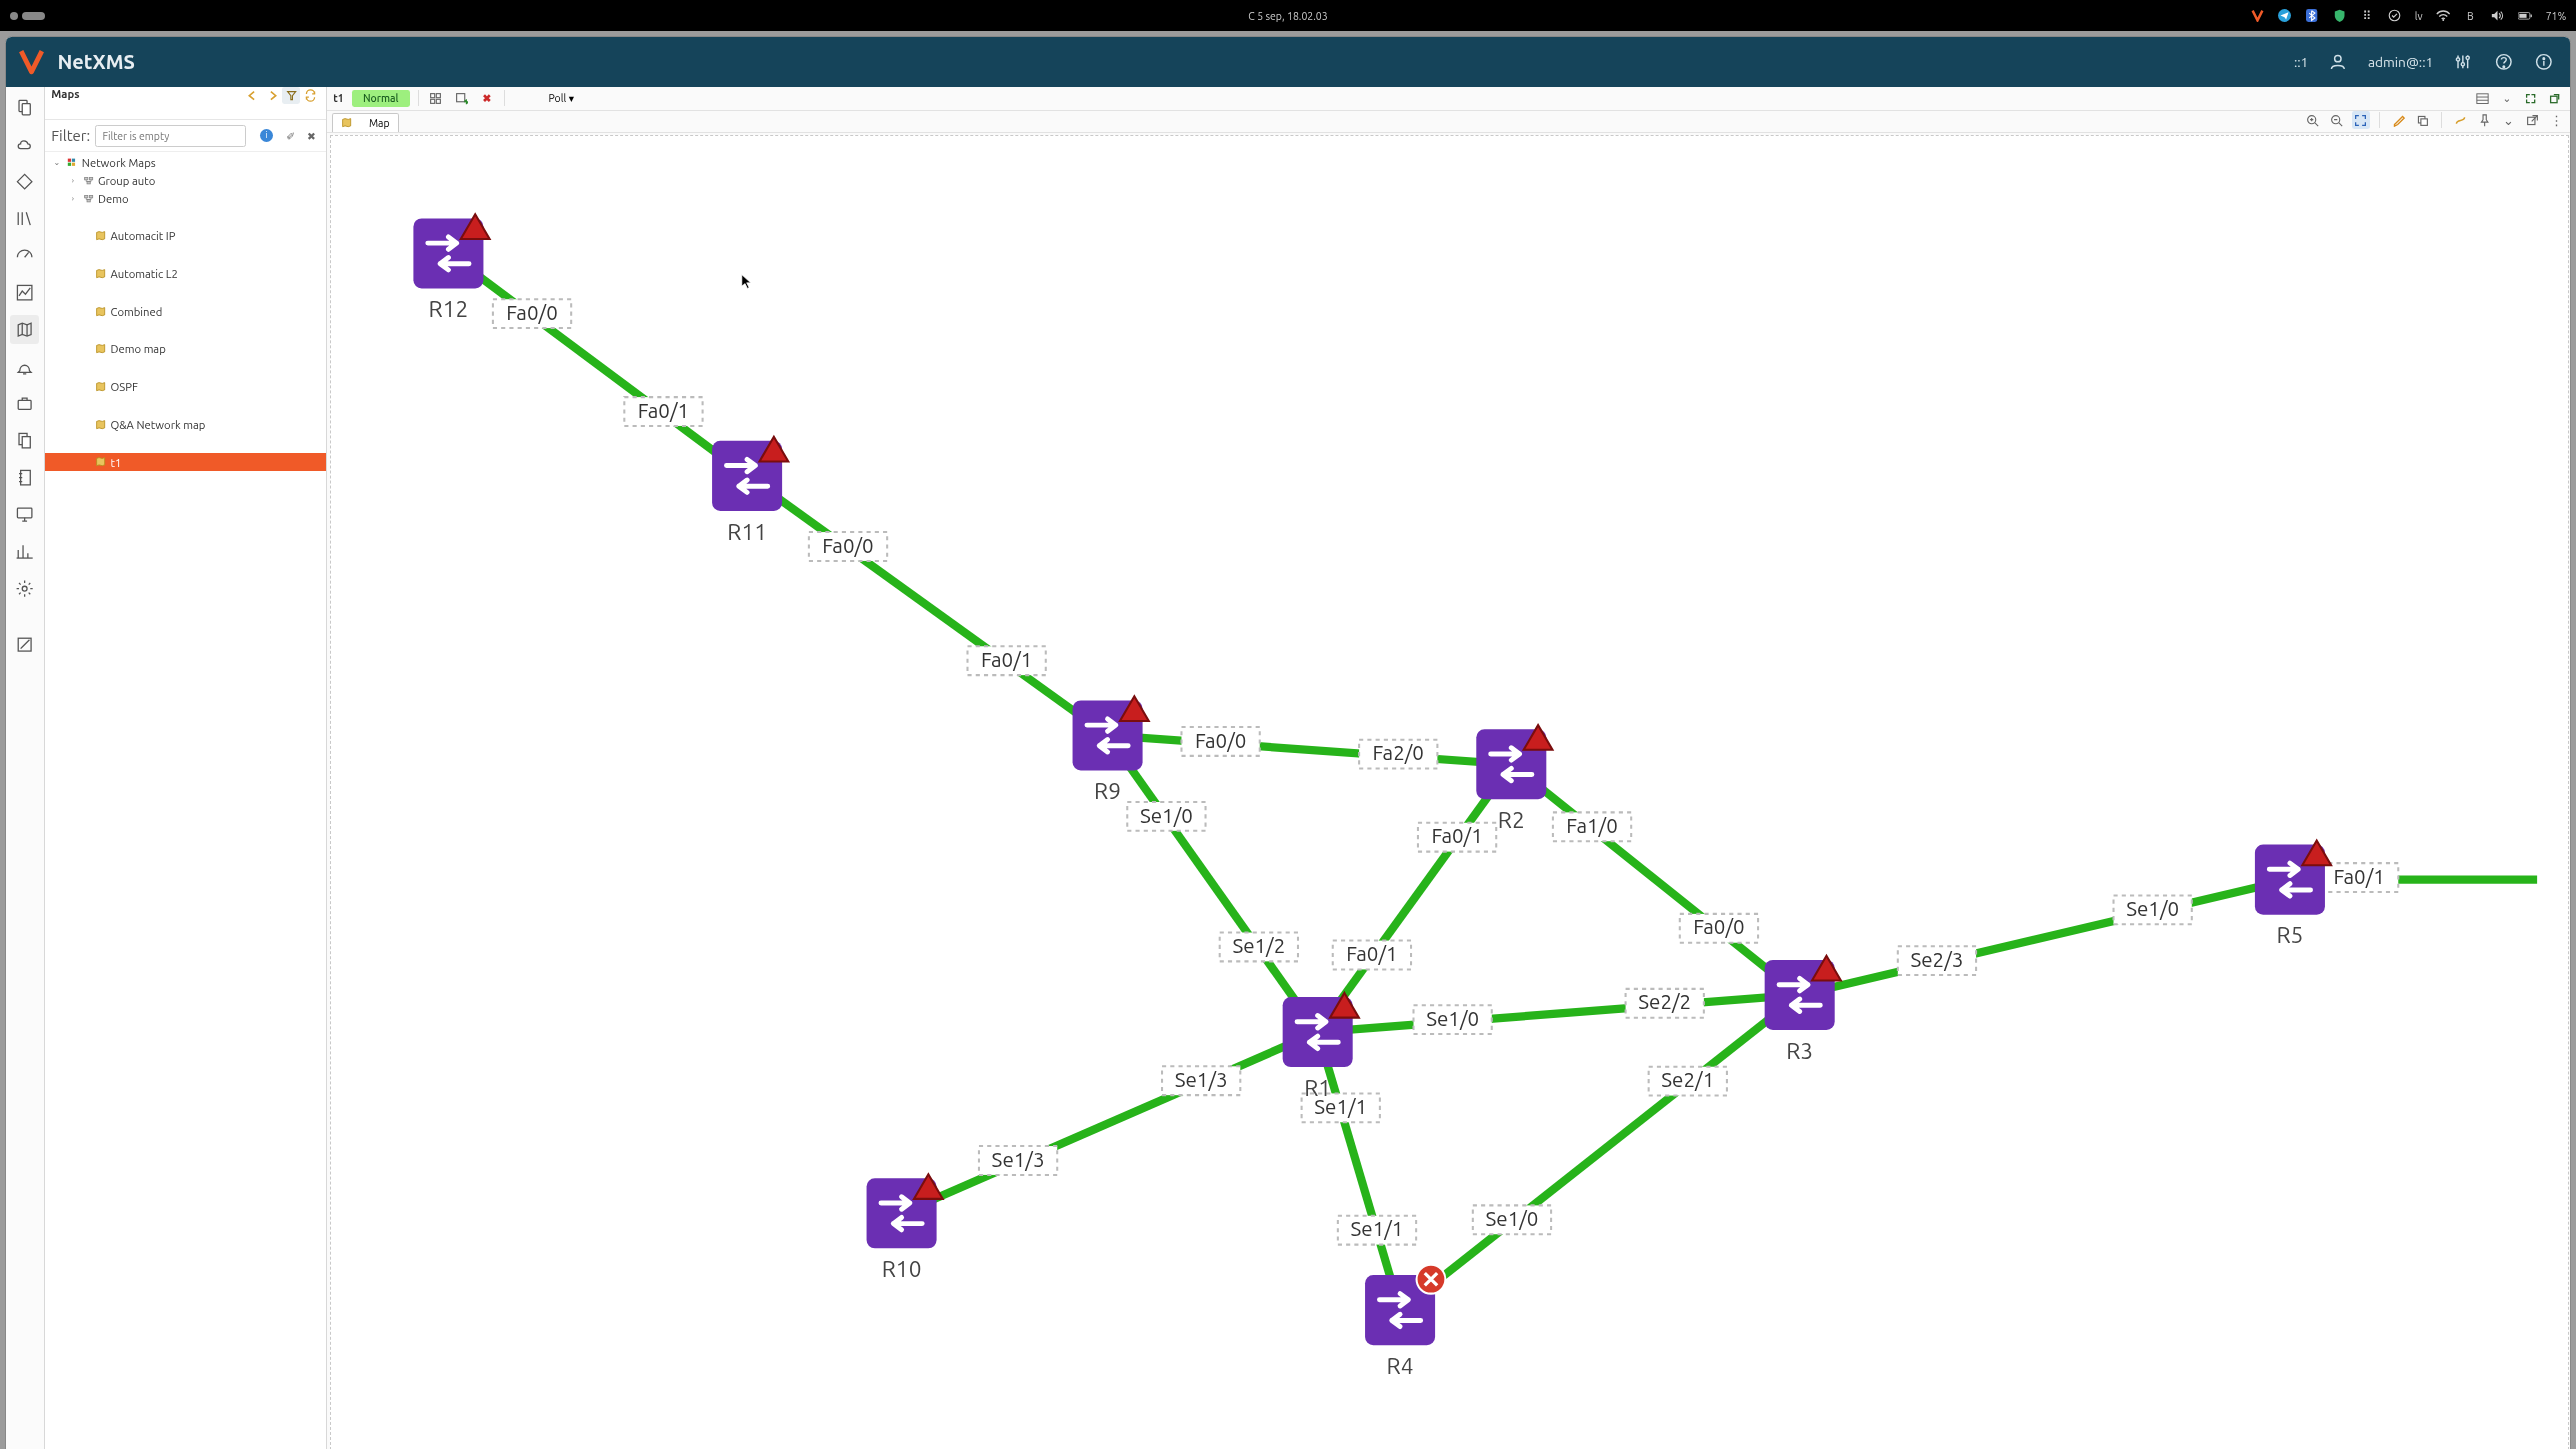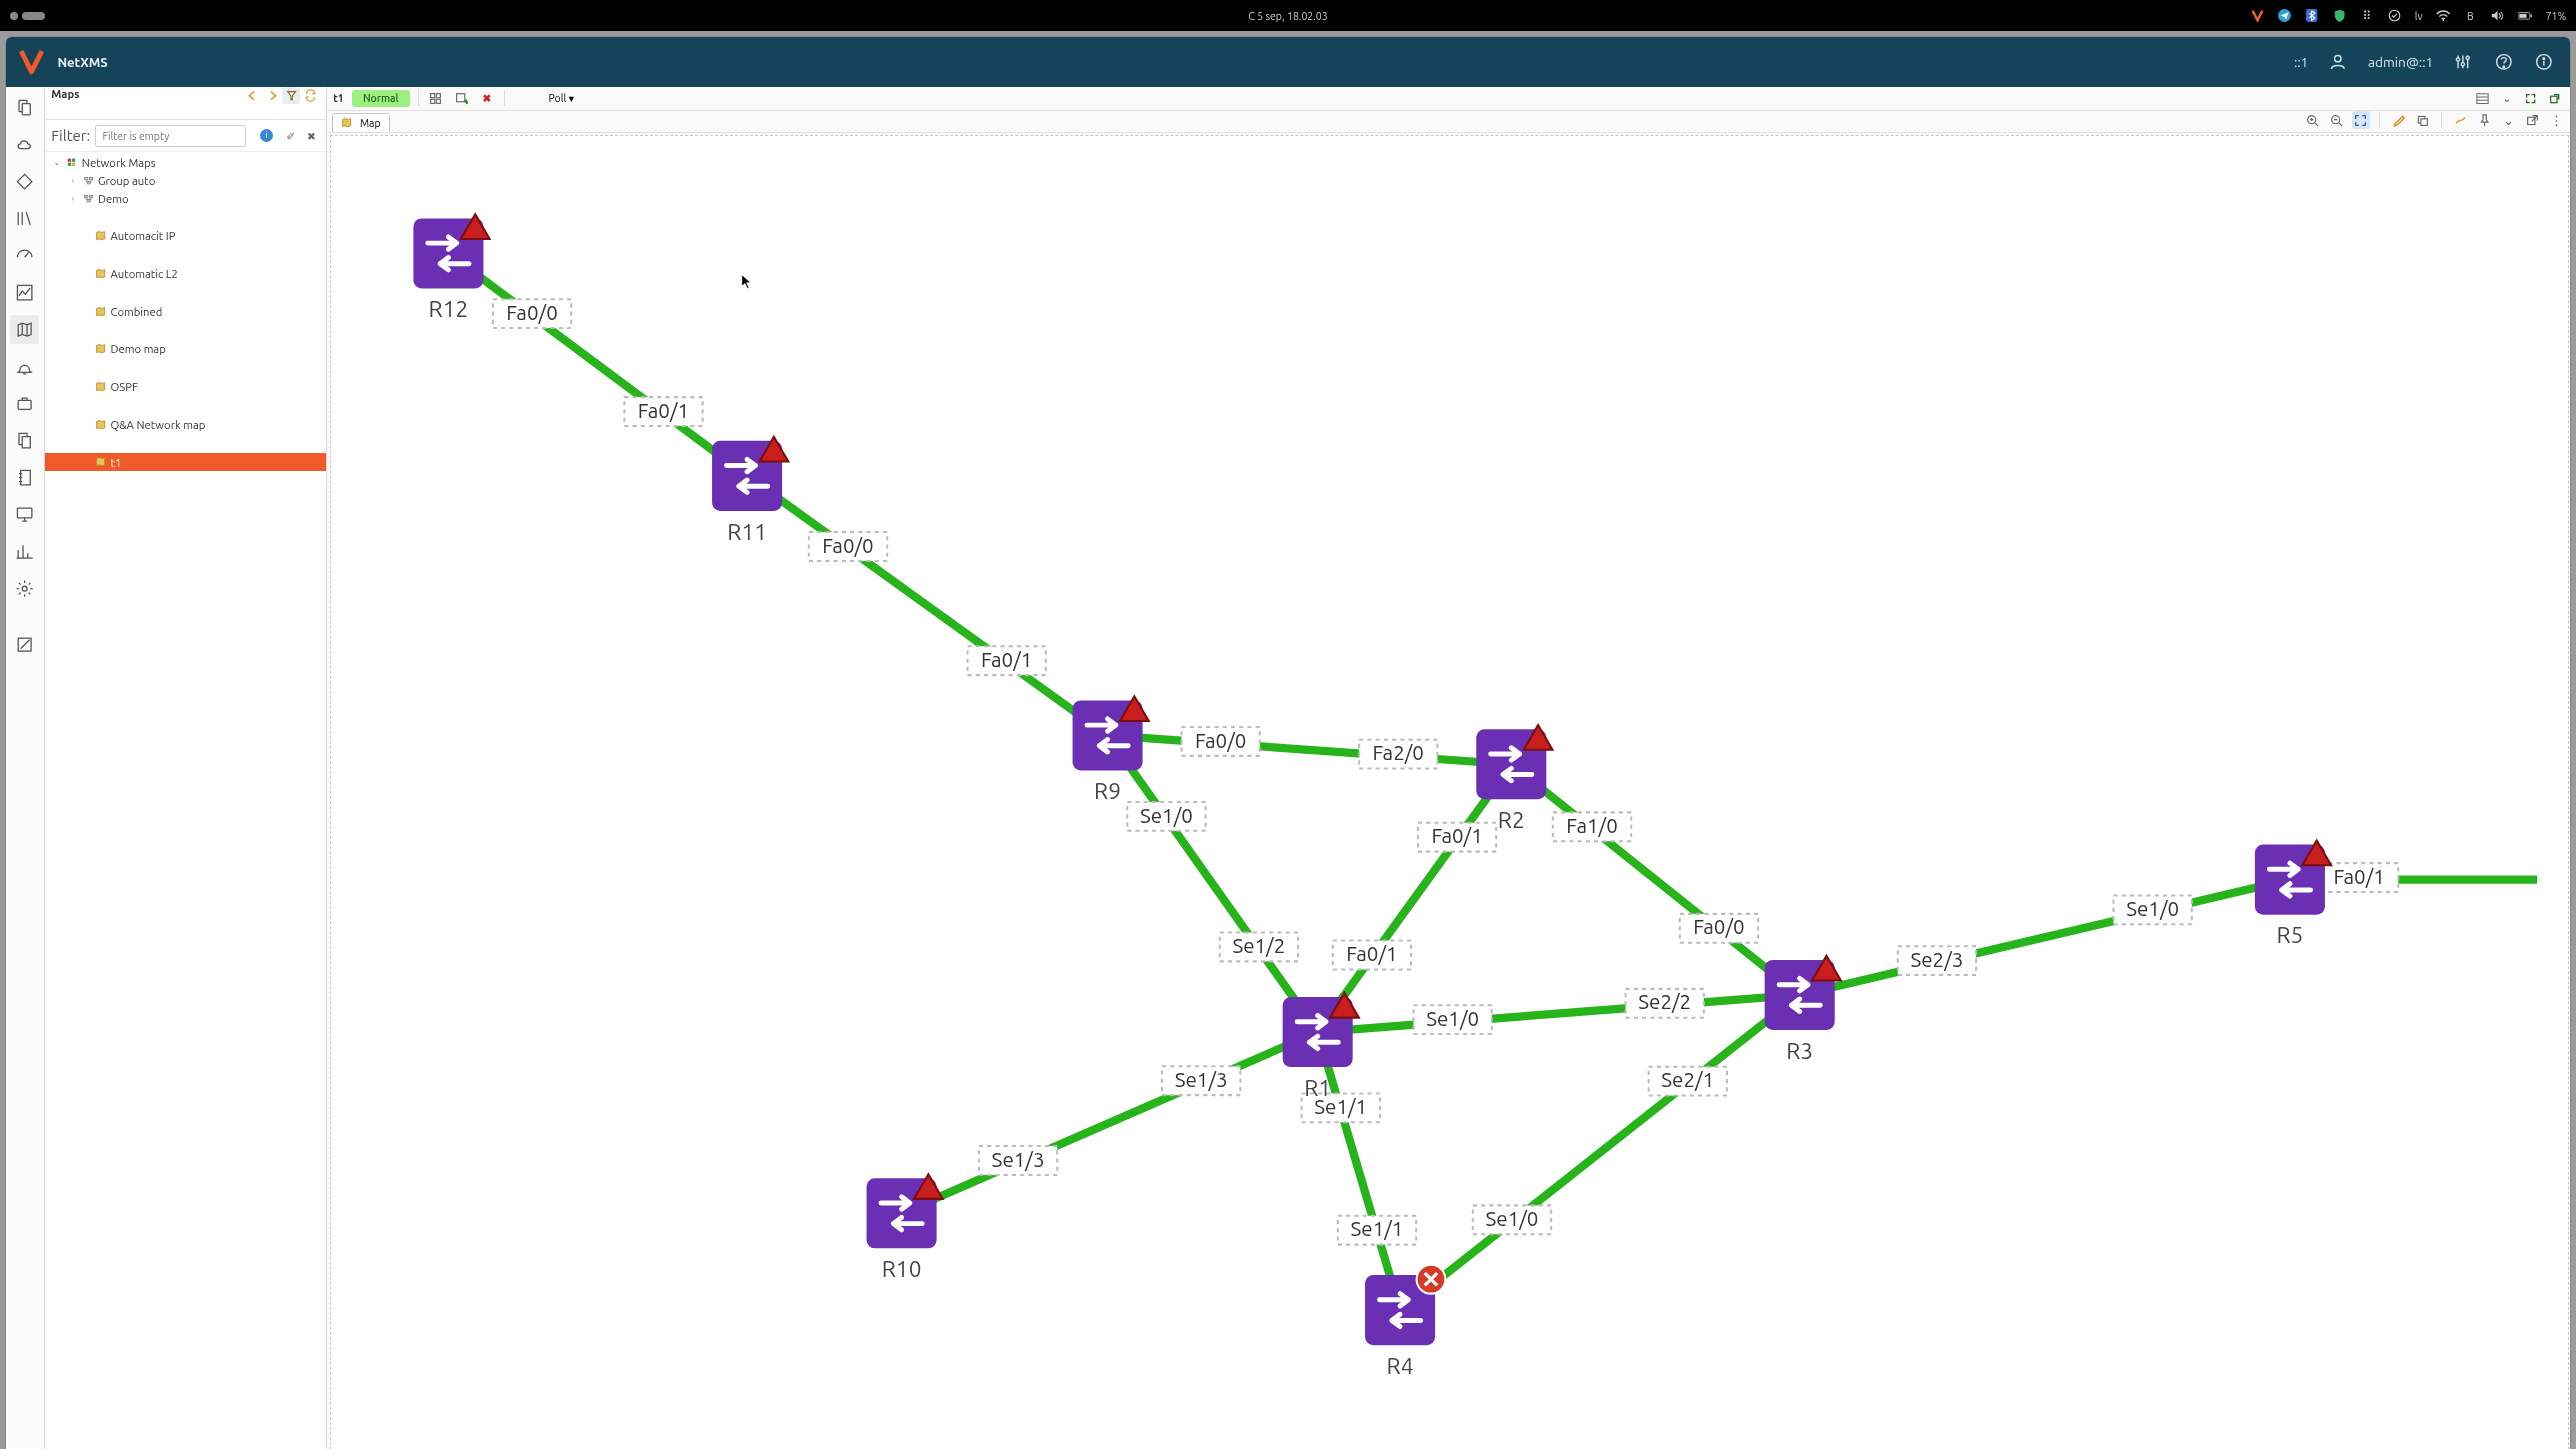--- a/index.html
+++ b/index.html
@@ -30,21 +30,21 @@
   }
   .window-controls { position:absolute; right:6.4px; display:flex; gap:6.4px;}
   .wctl{ width:16px;height:16px;border:0.8px solid #bbb;border-radius:3.2px;display:flex;align-items:center;justify-content:center;font-size:8.9px;color:#666;background:#f6f6f6;}
 
   
   .app-header {
     height: 50px; background:#15445a; color:#d9e6ec; display:flex; align-items:center;
     padding: 0 16px 0 11.3px; gap:11.3px;
   }
   .logo-sq { width:29px;height:29px;border-radius:4.8px;display:flex;align-items:center;justify-content:center;}
-  .brand { font-size:13px; font-weight:700; color:#e7eef2; }
+  .brand { font-size:20px; font-weight:700; color:#e7eef2; }
   .header-spacer{flex:1;}
   .header-right { display:flex; align-items:center; gap:19.3px; font-size:13.7px;}
   .hicon { width:21px;height:21px;display:flex;align-items:center;justify-content:center;color:#cfe0e8;}
   .hicon svg{stroke:#cfe0e8;}
 
   
   .app-body { flex:1; display:flex; min-height:0; }
   .perspective-bar {
     width:39px; background:#fbfbfb; border-right:0.8px solid #d8d8d8;
     display:flex; flex-direction:column; align-items:center; padding-top:6.4px; gap:8px;
@@ -86,21 +86,21 @@
   .obj-toolbar{
     height:24px; border-bottom:0.8px solid #e2e2e2; display:flex; align-items:center; padding:0 6.4px; gap:8px; font-size:10.5px;
   }
   .obj-toolbar .tname{font-weight:700; color:#333;}
   .status-chip{ background:#9def7e; color:#1b5e20; padding:2.4px 11.3px; border-radius:2.4px; font-weight:500;}
   .sep{ width:0.8px;height:16px;background:#ddd;}
   .obtn{ width:17.7px;height:17.7px;display:flex;align-items:center;justify-content:center;color:#666;}
   .obj-toolbar .right{margin-left:auto;display:flex;align-items:center;gap:6.4px;}
 
   .tab-strip{ height:22.5px; border-bottom:0.8px solid #e2e2e2; display:flex; align-items:flex-end; padding:0 4.8px; gap:4.8px;}
-  .tab{ border:0.8px solid #c8c8c8; border-bottom:none; background:#fbfbfb; padding:3.2px 8px; border-radius:2.4px 2.4px 0 0; font-size:10.5px; display:flex; align-items:center; gap:8px;}
+  .tab{ border:0.8px solid #c8c8c8; border-bottom:none; background:#fbfbfb; padding:3.2px 8px; border-radius:2.4px 2.4px 0 0; font-size:10.5px; display:flex; align-items:center; gap:17px;}
   .tab.active{ background:#fff; }
   .tab-tools{ margin-left:auto; display:flex; align-items:center; gap:6.4px; padding-bottom:3.2px;}
   .tab-tools .tt{ width:17.7px; height:17.7px; display:flex; align-items:center; justify-content:center; color:#666;}
   .tab-tools .tt.active{ background:#d7e6f5; border-radius:2.4px;}
 
   .canvas-wrap{
     flex:1; position:relative; overflow:hidden; background:#fff;
     border-left:0.8px dashed #c9c9c9; margin:1.6px 1.6px 1.6px 3.2px; border:0.8px dashed #c9c9c9;
   }
   svg.topology{ position:absolute; inset:0; width:100%; height:100%; }

